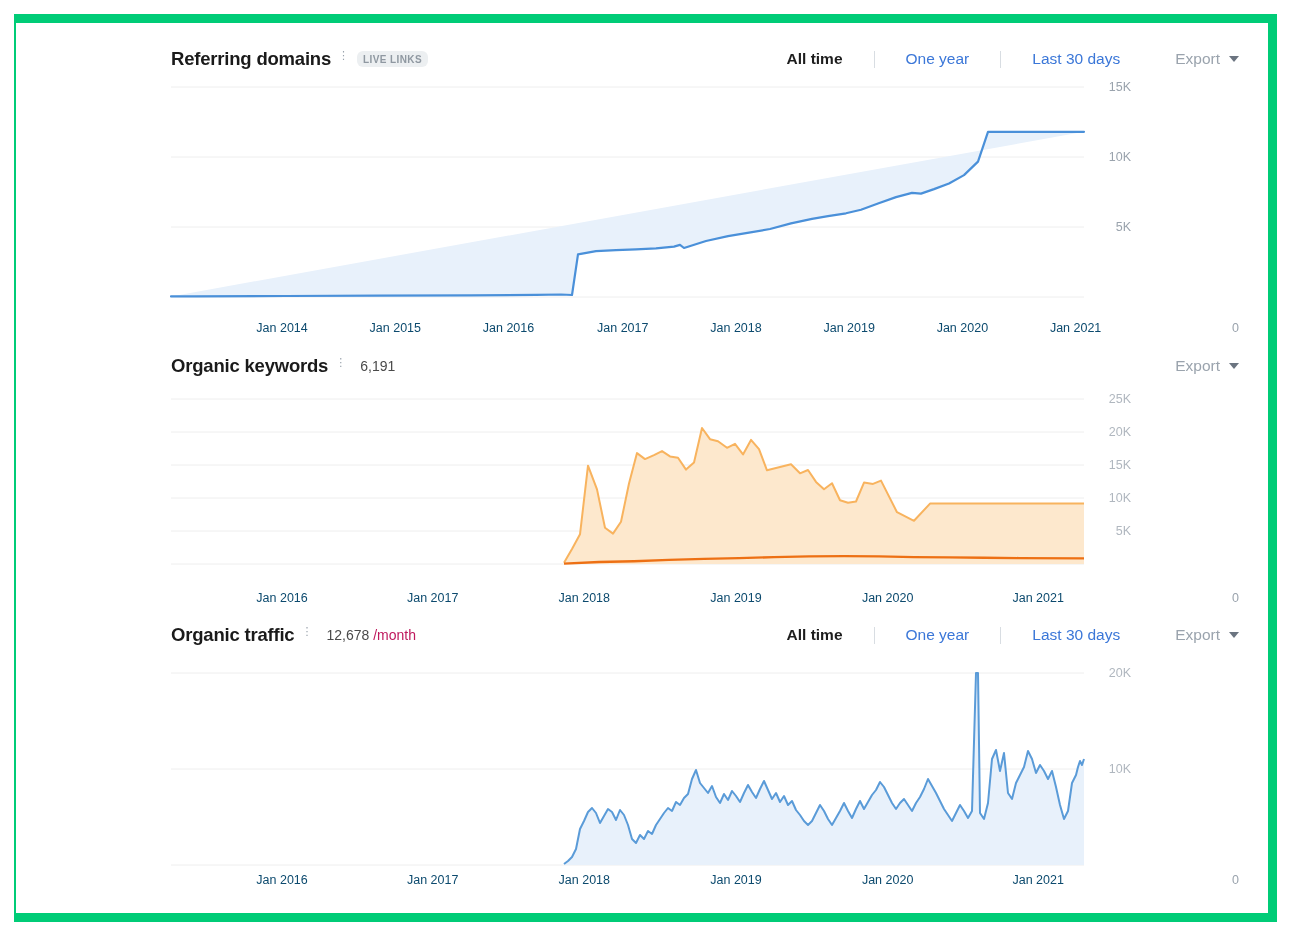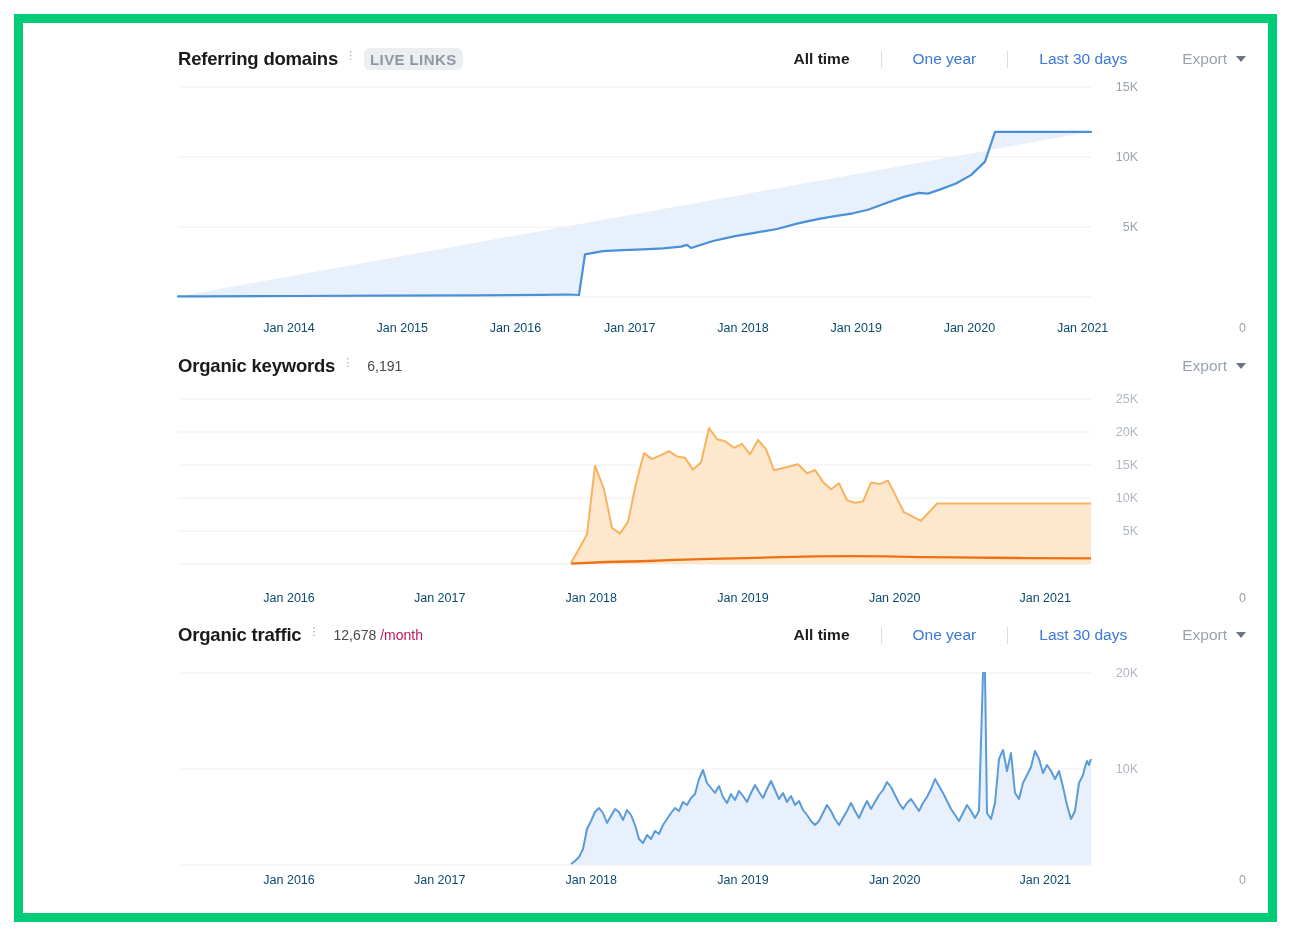--- a/index.html
+++ b/index.html
@@ -19,21 +19,21 @@
   
   .frame {
     position: absolute;
     left: 14px; top: 14px;
     width: 1263px; height: 908px;
     border: 9px solid #00cc77;
     background: #ffffff;
   }
   .inner {
     position: absolute;
-    left: 23px; top: 23px;
+    left: 16px; top: 23px;
     width: 1245px; height: 890px;
     background: #fff;
     overflow: hidden;
   }
 
   
   .chart-block { position: absolute; left: 0; width: 1245px; }
   .chart-header {
     position: relative;
     height: 36px;
@@ -57,21 +57,21 @@
     color: #9aa3ad;
     font-style: normal;
     line-height: 1;
     position: relative;
     top: -4px;
   }
   .badge {
     display: inline-block;
     background: #eceff1;
     color: #8f98a1;
-    font-size: 15px;
+    font-size: 10px;
     font-weight: bold;
     letter-spacing: 0.4px;
     padding: 3px 6px 2px 6px;
     border-radius: 6px;
     margin-left: 4px;
     white-space: nowrap;
   }
   .metric-value {
     font-size: 14px;
     color: #4a4a4a;

